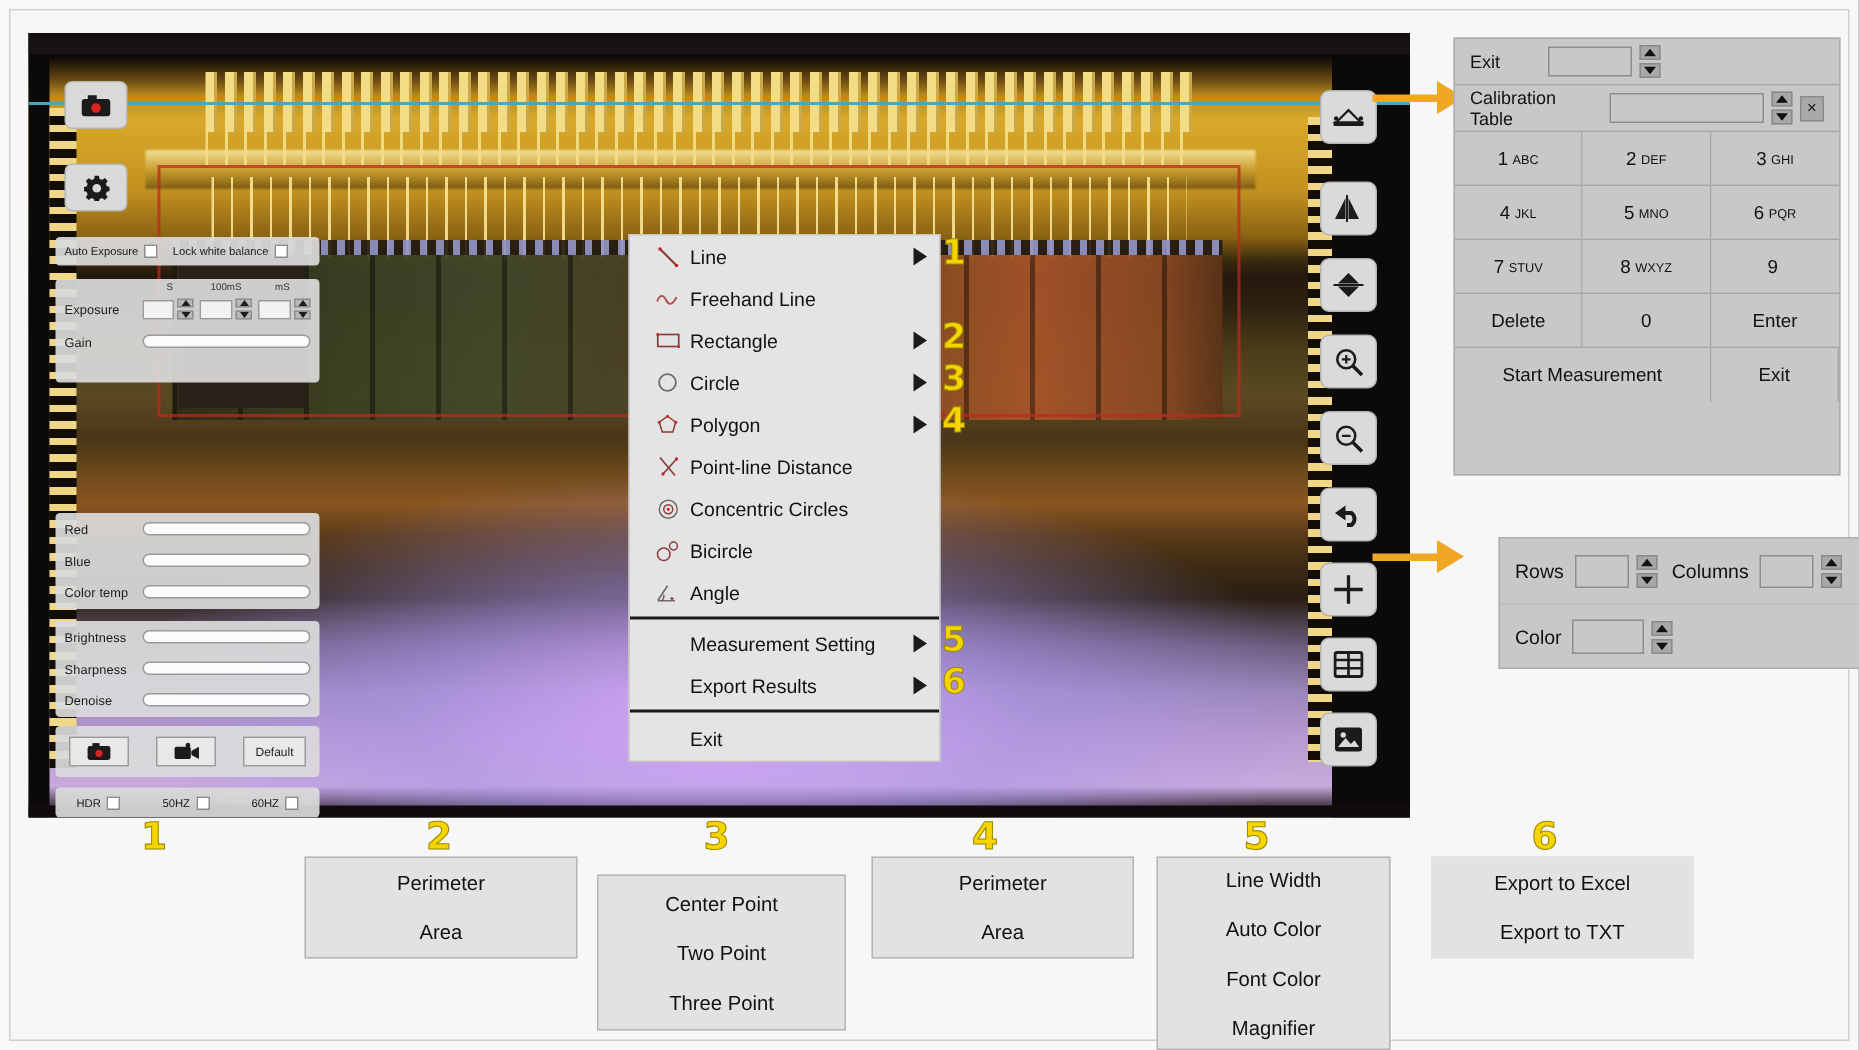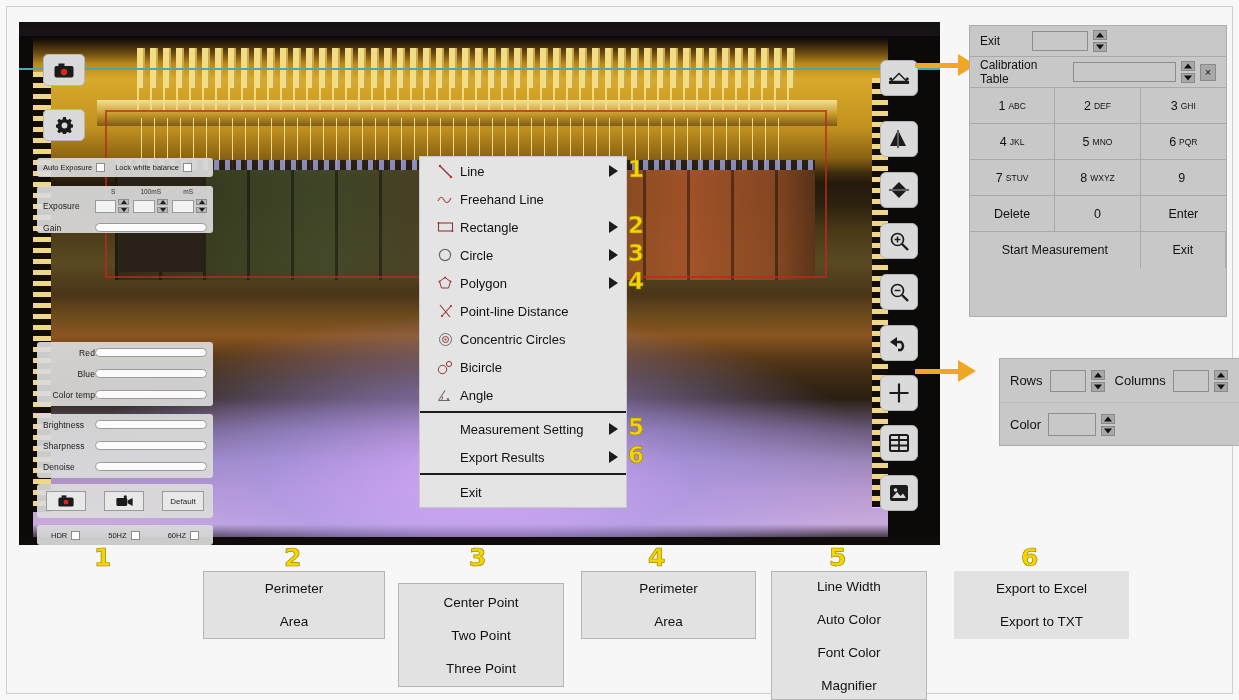--- a/index.html
+++ b/index.html
@@ -390,21 +390,21 @@
         </svg>
     </div>
 
     <div class="lc-panel" style="top:136px;width:176px;height:19px;display:flex;align-items:center;padding:0 6px;">
       <span style="font-size:7.5px;">Auto Exposure</span>
       <span class="chkbox" style="margin-left:4px;"></span>
       <span style="font-size:7.5px;margin-left:10px;">Lock white balance</span>
       <span class="chkbox" style="margin-left:4px;"></span>
     </div>
 
-    <div class="lc-panel" style="top:164px;height:47px;">
+    <div class="lc-panel" style="top:164px;height:69px;">
       <div style="display:flex;padding:2px 6px 0 6px;font-size:6.5px;color:#333;">
         <span style="width:52px;"></span>
         <span style="width:38px;text-align:center;">S</span>
         <span style="width:38px;text-align:center;">100mS</span>
         <span style="width:38px;text-align:center;">mS</span>
       </div>
       <div class="lc-row" style="height:22px;">
         <span class="lc-lab">Exposure</span>
         <span class="tinybox"></span>
         <span class="spin">
@@ -422,21 +422,21 @@
             <i class="down"></i>
           </span>
       </div>
       <div class="lc-row">
         <span class="lc-lab">Gain</span>
         <span class="slider"></span>
       </div>
     </div>
 
 
-    <div class="lc-panel" style="top:320px;height:64px;text-align:right;">
+    <div class="lc-panel" style="top:320px;height:64px;">
       <div class="lc-row">
           <span class="lc-lab">Red</span>
           <span class="slider"></span>
         </div>
       <div class="lc-row">
           <span class="lc-lab">Blue</span>
           <span class="slider"></span>
         </div>
       <div class="lc-row">
           <span class="lc-lab">Color temp</span>

